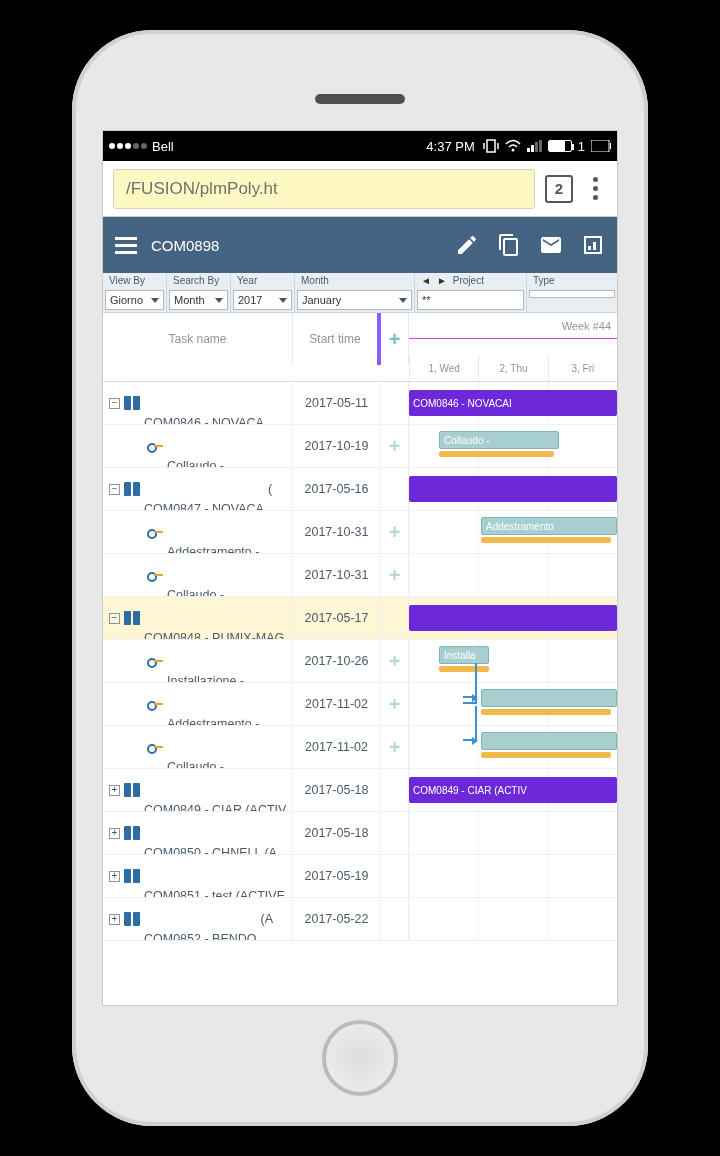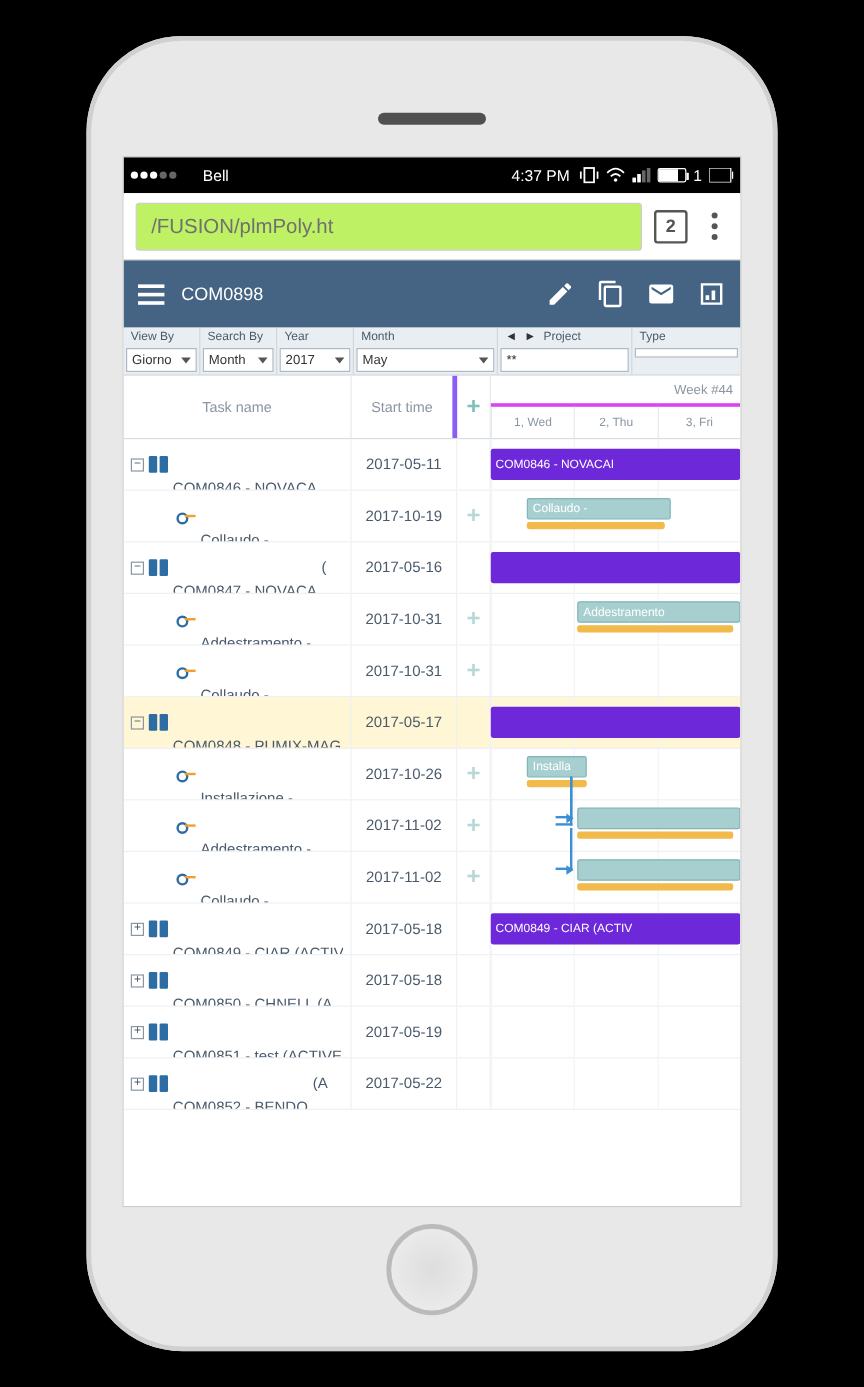--- a/index.html
+++ b/index.html
@@ -49,21 +49,21 @@
   
   .statusbar {
     height: 30px;
     background: #000;
     color: #fff;
     display: flex;
     align-items: center;
     padding: 0 6px;
     font-size: 13px;
   }
-  .statusbar .carrier { flex: 1; display:flex; align-items:center; gap:22px;}
+  .statusbar .carrier { flex: 1; display:flex; align-items:center; gap:5px;}
   .statusbar .right { display:flex; align-items:center; gap:6px;}
   .dots { display:flex; gap:2px; }
   .dot { width:6px;height:6px;border-radius:50%;background:#fff;}
   .dot.dim{background:#666;}
   .sig-bars{display:flex;align-items:flex-end;gap:1px;height:12px;}
   .sig-bars span{width:3px;background:#fff;}
   .sig-bars span.dim{background:#666;}
   .battery{width:24px;height:12px;border:1px solid #fff;border-radius:2px;position:relative;}
   .battery::after{content:'';position:absolute;right:-3px;top:3px;width:2px;height:6px;background:#fff;}
   .battery .fill{height:100%;width:75%;background:#fff;}
@@ -75,21 +75,21 @@
     align-items: center;
     padding: 0 10px;
     gap: 10px;
     border-bottom: 1px solid #d0d0d0;
   }
   .url-box {
     flex: 1;
     height: 40px;
     border: 1px solid #cfcfcf;
     border-radius: 3px;
-    background: #bef264;
+    background: #fef9c3;
     display: flex;
     align-items: center;
     padding: 0 12px;
     color: #707070;
     font-size: 17px;
   }
   .tab-count {
     width: 28px;
     height: 28px;
     border: 2px solid #555;
@@ -152,22 +152,22 @@
   .grid-head{
     display:flex;
     border-bottom:1px solid #d7dde2;
     background:#fff;
     font-size:12px;color:#8a96a2;
   }
   .col-task{width:190px;border-right:1px solid #e5e9ed;display:flex;align-items:center;justify-content:center;height:52px;}
   .col-start{width:88px;border-right:4px solid #8b5cf6;display:flex;align-items:center;justify-content:center;height:52px;}
   .col-add{width:28px;border-right:1px solid #e5e9ed;display:flex;align-items:center;justify-content:center;height:52px;}
   .col-gantt{flex:1;display:flex;flex-direction:column;}
-  .gantt-top{height:26px;border-bottom:3px solid #d946ef;display:flex;align-items:center;justify-content:flex-end;padding-right:6px;font-size:11px;color:#8a96a2;}
-  .gantt-days{height:26px;display:flex;}
+  .gantt-top{height:26px;border-bottom:1px solid #d946ef;display:flex;align-items:center;justify-content:flex-end;padding-right:6px;font-size:11px;color:#8a96a2;}
+  .gantt-days{height:26px;display:flex;margin-top:16px;}
   .gantt-days span{flex:1;border-left:1px solid #e5e9ed;display:flex;align-items:center;justify-content:center;font-size:10px;color:#8a96a2;}
   .plus-ic{color:#7fbfbf;font-size:20px;font-weight:bold;}
   .rows{overflow:hidden;}
   .row{
     display:flex;
     height:43px;
     border-bottom:1px solid #eef1f4;
     font-size:12.5px;
     color:#4a5a6a;
     align-items:stretch;
@@ -302,21 +302,21 @@
       <div class="filt f3">
         <span class="lbl">Year</span>
         <div class="ctl">
             <span>2017</span>
             <span class="caret"></span>
           </div>
       </div>
       <div class="filt f4">
         <span class="lbl">Month</span>
         <div class="ctl">
-            <span>May</span>
+            <span>January</span>
             <span class="caret"></span>
           </div>
       </div>
       <div class="filt f5">
         <span class="lbl">
           <span class="arrow-l">◄</span>
           <span class="arrow-r">►</span>
           <span>Project</span>
         </span>
         <div class="ctl">

